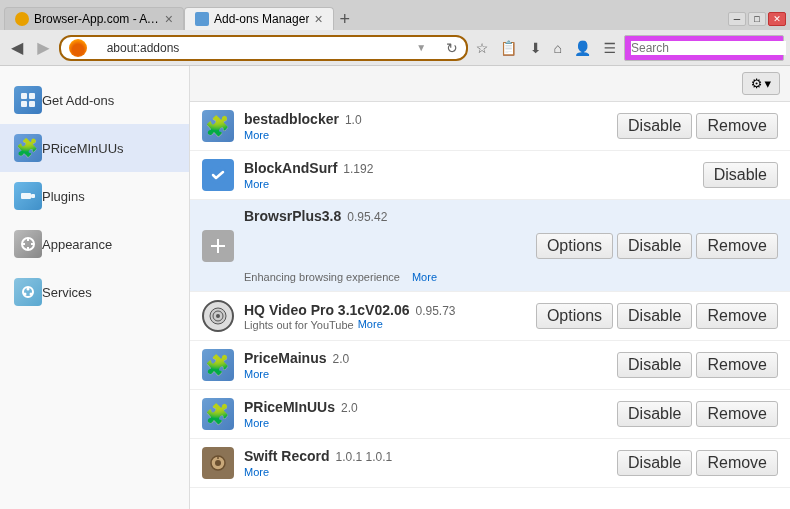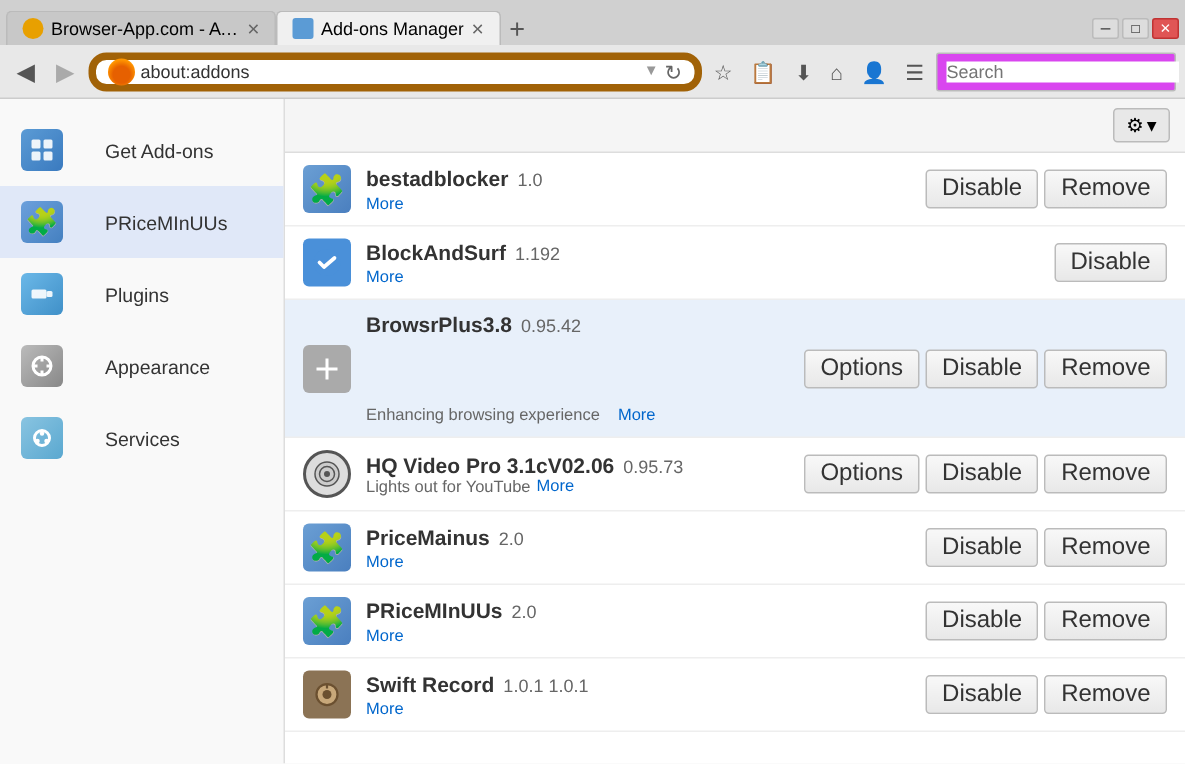--- a/index.html
+++ b/index.html
@@ -5,34 +5,34 @@
     * { margin: 0; padding: 0; box-sizing: border-box; }
     body { font-family: Arial, sans-serif; font-size: 13px; background: #f0f0f0; width: 790px; height: 509px; overflow: hidden; }
     .tab-bar { display: flex; align-items: flex-end; padding: 4px 4px 0; background: #d0d0d0; height: 30px; }
     .tab { display: flex; align-items: center; padding: 4px 10px; background: #f0f0f0; border: 1px solid #bbb; border-bottom: none; border-radius: 4px 4px 0 0; font-size: 12px; max-width: 180px; gap: 5px; }
     .tab.inactive { background: #c8c8c8; }
     .tab-title { overflow: hidden; white-space: nowrap; text-overflow: ellipsis; max-width: 130px; }
     .tab-close { cursor: pointer; color: #666; font-size: 14px; line-height: 1; }
     .tab-new { background: none; border: none; font-size: 18px; color: #555; cursor: pointer; padding: 0 6px; }
     .nav-bar { display: flex; align-items: center; padding: 4px 6px; background: #e8e8e8; border-bottom: 1px solid #ccc; height: 36px; gap: 4px; }
     .nav-btn { background: none; border: none; cursor: pointer; color: #555; font-size: 16px; padding: 2px 5px; border-radius: 3px; }
-    .address-bar-container { flex: 1; display: flex; align-items: center; background: white; border: 5px solid #a16207; border-radius: 12px; padding: 2px 8px; height: 26px; gap: 4px; }
+    .address-bar-container { flex: 1; display: flex; align-items: center; background: white; border: 2px solid #a16207; border-radius: 12px; padding: 2px 8px; height: 26px; gap: 20px; }
     .address-bar { border: none; outline: none; flex: 1; font-size: 12px; color: #333; }
     .nav-icons { display: flex; align-items: center; gap: 4px; }
     .nav-icon-btn { background: none; border: none; cursor: pointer; color: #555; font-size: 14px; padding: 2px 4px; }
     .firefox-logo { width: 18px; height: 18px; background: radial-gradient(circle at 50% 60%, #e66000 40%, #ff9500 70%); border-radius: 50%; display: inline-block; }
     .search-bar-container { display: flex; align-items: center; background: #d946ef; border: 1px solid #bbb; border-radius: 2px; padding: 2px 6px; height: 26px; gap: 4px; width: 160px; }
     .search-input { border: none; outline: none; font-size: 12px; flex: 1; }
 
     
     .main-content { display: flex; height: calc(509px - 66px); background: white; }
 
     
     .sidebar { width: 190px; background: #f9f9f9; border-right: 1px solid #ddd; padding: 10px 0; flex-shrink: 0; }
-    .sidebar-item { display: flex; align-items: center; gap: 28px; padding: 10px 14px; cursor: pointer; font-size: 13px; }
+    .sidebar-item { display: flex; align-items: center; gap: 0; padding: 10px 14px; cursor: pointer; font-size: 13px; }
     .sidebar-item.active { background: #e0e8f8; }
     .sidebar-icon { width: 28px; height: 28px; flex-shrink: 0; display: flex; align-items: center; justify-content: center; }
     .sidebar-label { font-size: 13px; color: #333; }
 
     
     .content-area { flex: 1; background: #fff; overflow-y: auto; }
     .content-toolbar { display: flex; align-items: center; justify-content: flex-end; padding: 6px 10px; border-bottom: 1px solid #ddd; background: #f5f5f5; gap: 6px; }
     .gear-btn { background: #e8e8e8; border: 1px solid #bbb; border-radius: 3px; padding: 3px 8px; cursor: pointer; font-size: 13px; display: flex; align-items: center; gap: 2px; }
     .search-all-input { border: 1px solid #bbb; border-radius: 2px; padding: 2px 8px; font-size: 12px; width: 200px; height: 24px; }
 

